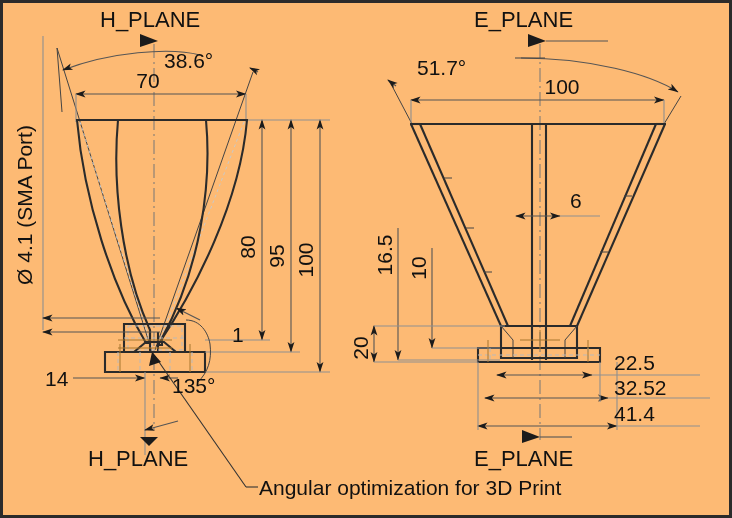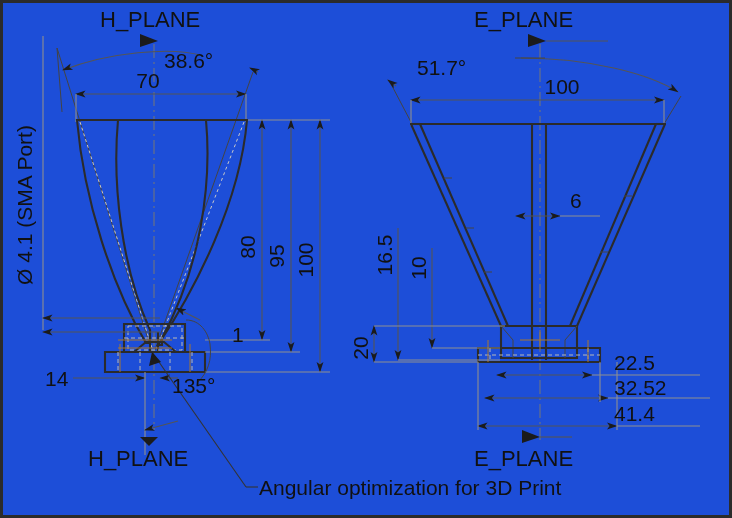--- a/index.html
+++ b/index.html
@@ -1,20 +1,20 @@
 <!DOCTYPE html>
 <html><head>
 <meta charset="utf-8">
 <style>
   html,body{margin:0;padding:0;background:#ffffff;}
   body{font-family:"Liberation Sans",sans-serif;}
   #sheet{
     position:relative;
     width:732px;height:518px;
-    background:#1d4ed8;
+    background:#fdba74;
     box-sizing:border-box;
     overflow:hidden;
     padding-left:32px;
   }
   #frame{
     position:absolute;left:0;top:0;width:732px;height:518px;
     border:3px solid #2b2b2b;
     box-sizing:border-box;
     pointer-events:none;
   }

